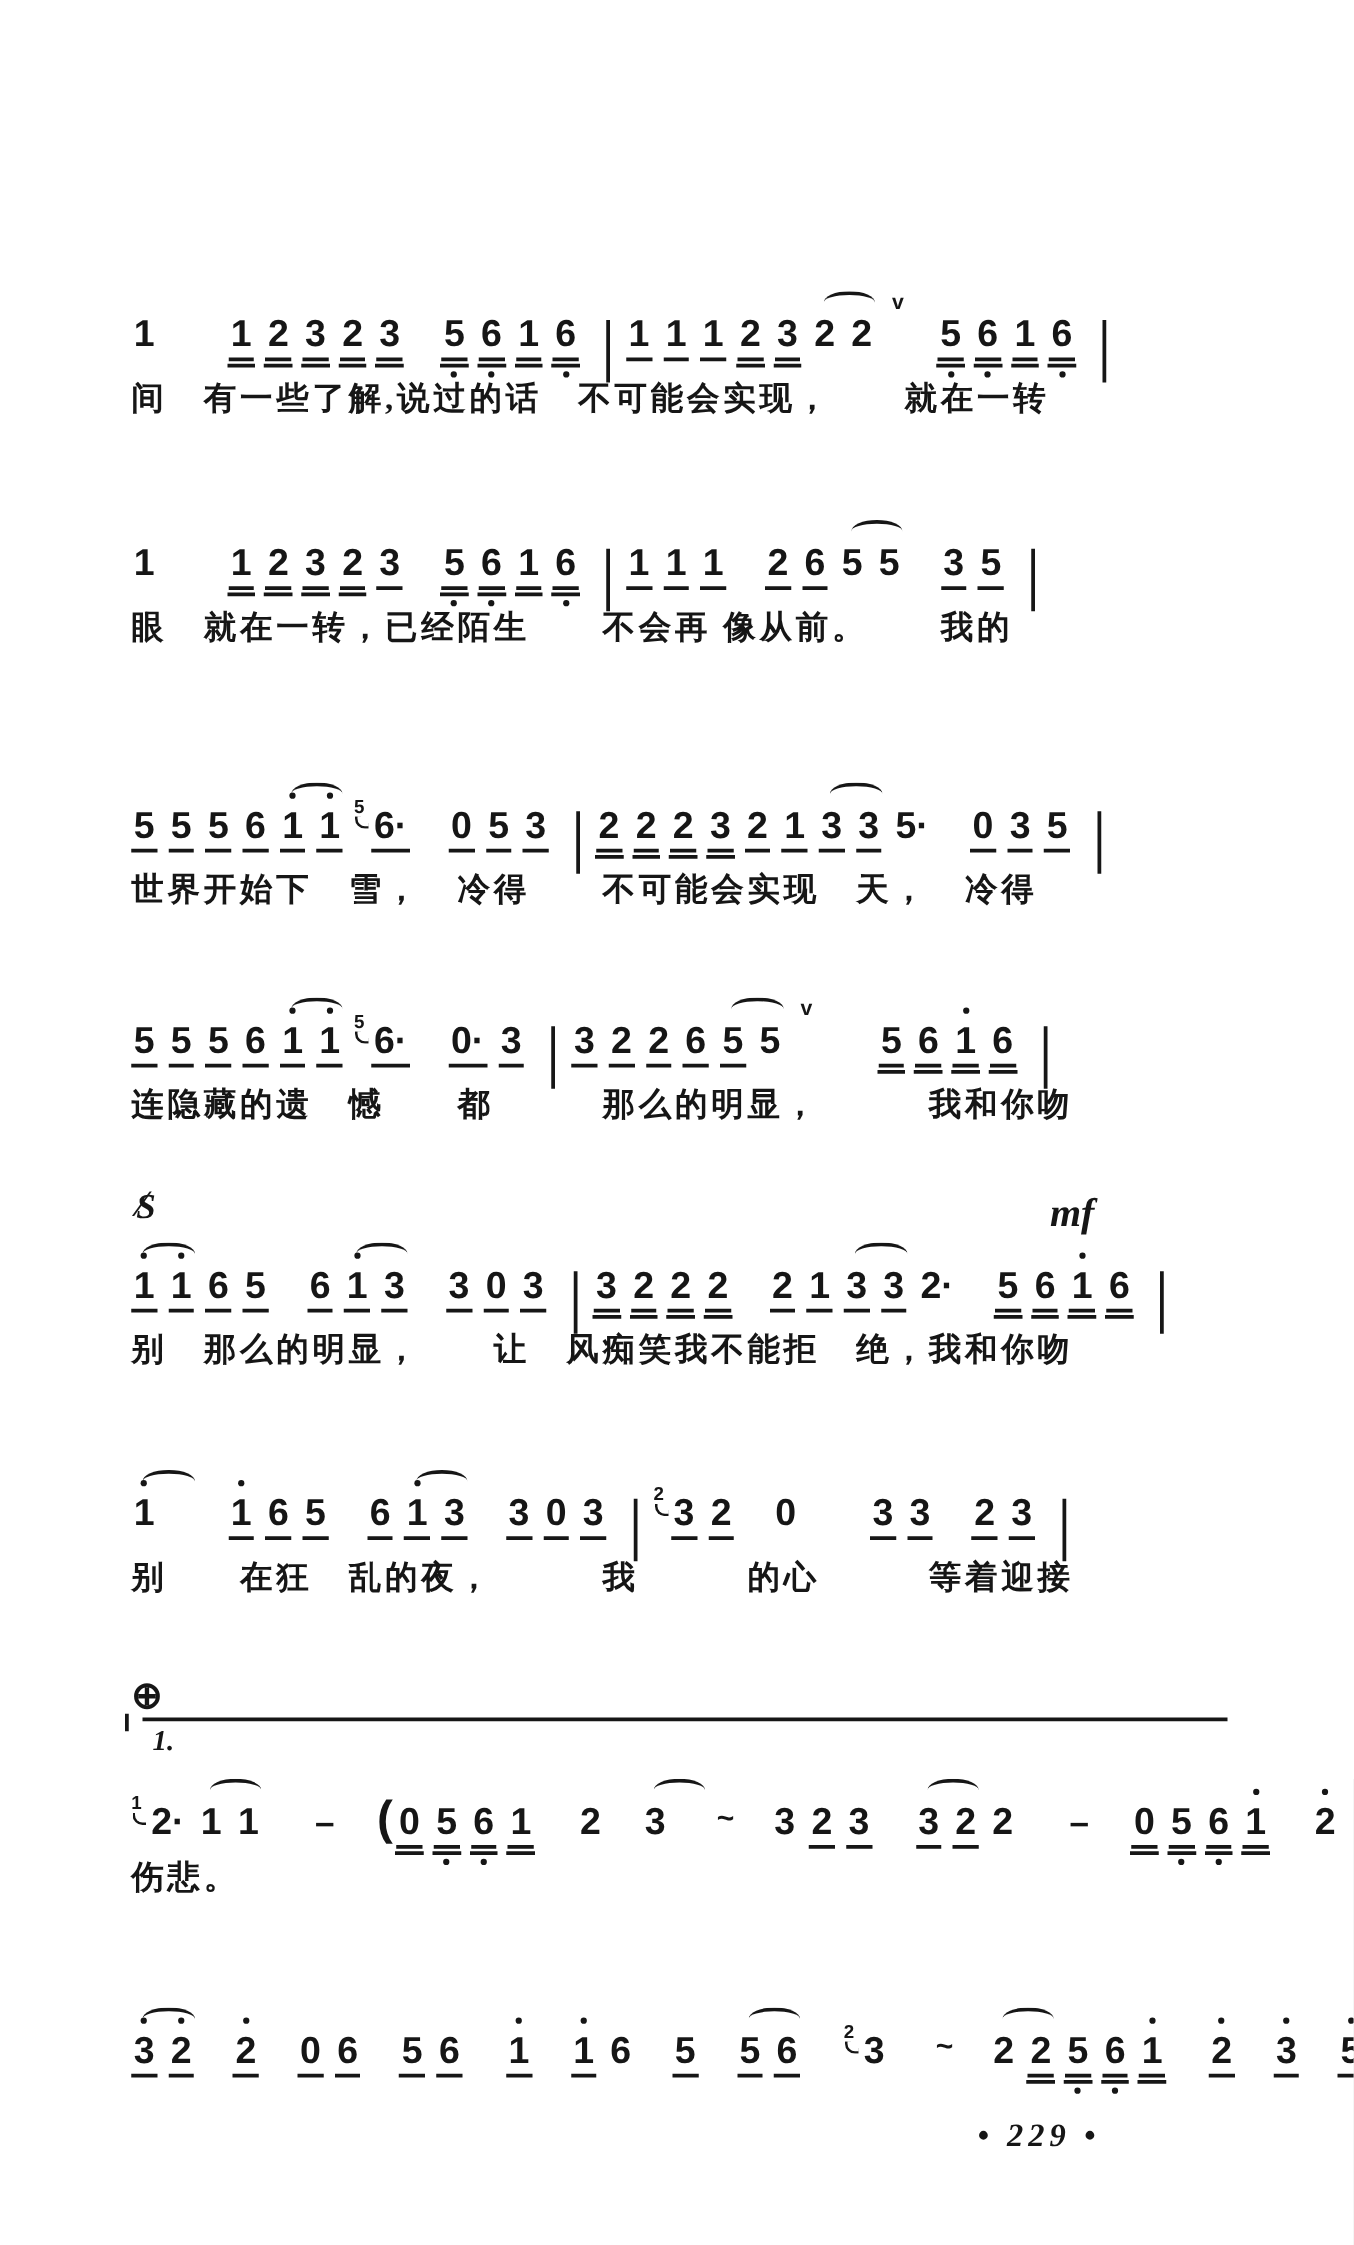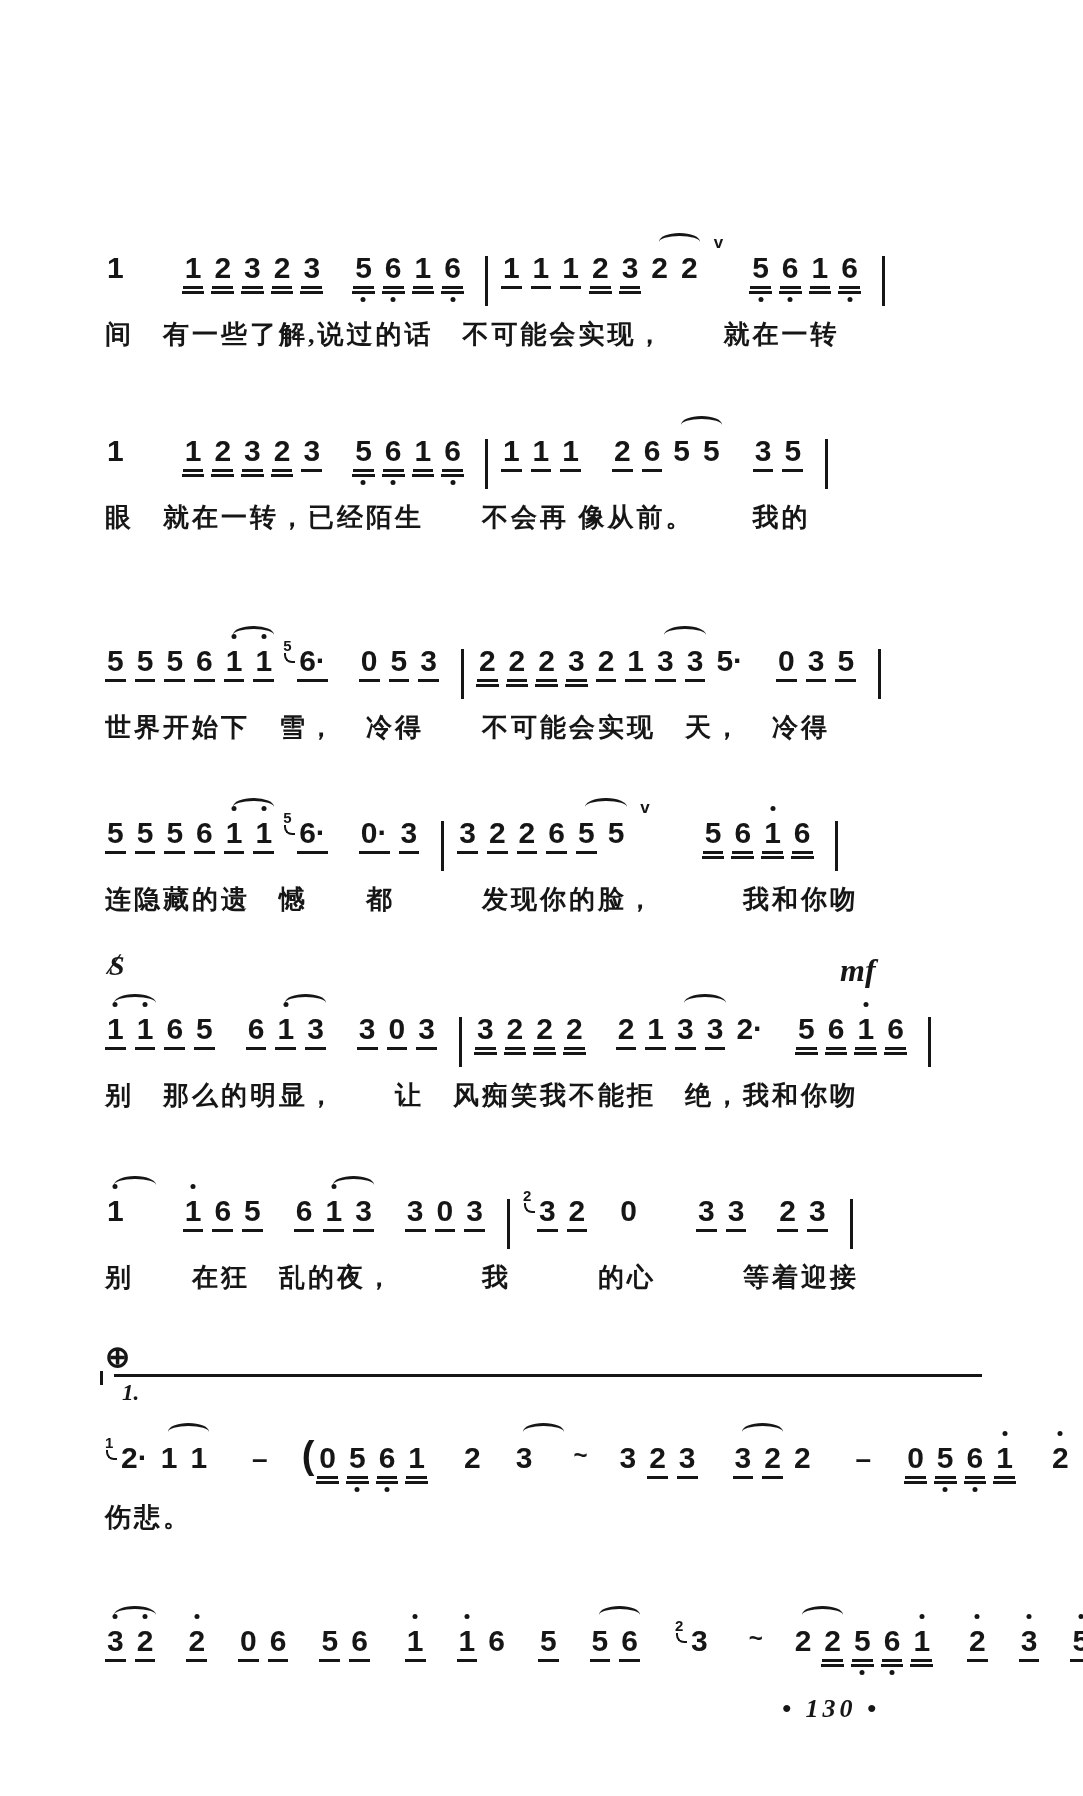--- a/index.html
+++ b/index.html
@@ -2,21 +2,21 @@
 <html><head>
 <meta charset="utf-8">
 <style>
   :root{ --ink:#161616; --paper:#ffffff; }
   html,body{margin:0;padding:0;background:#e8e8e8;}
   .page{position:relative;width:1083px;height:1796px;background:var(--paper);margin:0 auto;
         font-family:"Liberation Sans",sans-serif;color:var(--ink);overflow:hidden;}
   .system{position:absolute;left:105px;width:900px;}
   .notation{display:flex;align-items:baseline;height:76px;padding-top:26px;box-sizing:border-box;}
   .lyrics{font-family:"Liberation Serif",serif;font-size:26px;font-weight:bold;
-          letter-spacing:3px;white-space:pre;margin-top:16px;color:var(--ink);}
+          letter-spacing:3px;white-space:pre;color:var(--ink);}
   
   .note{position:relative;display:inline-block;font-weight:bold;font-size:30px;line-height:1;
         padding:2px 2px 3px;margin-right:9px;}
   .note.ul{border-bottom:3px solid var(--ink);}
   .note .u2{position:absolute;left:-1px;right:-1px;bottom:-8px;height:3px;background:var(--ink);}
   .note .dt{position:absolute;top:-10px;left:50%;transform:translateX(-50%);
             width:5px;height:5px;border-radius:50%;background:var(--ink);}
   .note .db{position:absolute;bottom:-16px;left:50%;transform:translateX(-50%);
             width:5px;height:5px;border-radius:50%;background:var(--ink);}
   .note.arc::before{content:"";position:absolute;left:45%;top:-18px;width:200%;height:15px;
@@ -176,21 +176,21 @@
         <span class="note ul arc">5</span>
         <span class="note">5</span>
         <span class="breath">v</span>
         <span class="sp2"></span>
         <span class="note ul">5<span class="u2"></span></span>
         <span class="note ul">6<span class="u2"></span></span>
         <span class="note ul">1<span class="u2"></span><span class="dt"></span></span>
         <span class="note ul">6<span class="u2"></span></span>
         <span class="bar"></span>
       </div>
-    <div class="lyrics">连隐藏的遗　憾　　都　　　发现你的脸，　　　我和你吻</div>
+    <div class="lyrics">连隐藏的遗　憾　　都　　　那么的明显，　　　我和你吻</div>
   </div>
 
   <div class="system" style="top:952px">
     <div class="pre-row">
       <span class="segno">S</span>
       <span class="mf">mf</span>
     </div>
     <div class="notation">
         <span class="note ul arc">1<span class="dt"></span></span>
         <span class="note ul">1<span class="dt"></span></span>
@@ -345,15 +345,15 @@
         <span class="sp"></span>
         <span class="note ul">3<span class="dt"></span></span>
         <span class="sp"></span>
         <span class="note ul">5<span class="dt"></span></span>
         <span class="sp"></span>
         <span class="sp"></span>
         <span class="bar"></span>
       </div>
   </div>
 
-  <div class="page-number">• 130 •</div>
+  <div class="page-number">• 229 •</div>
 
 </div>
 
 </body></html>

